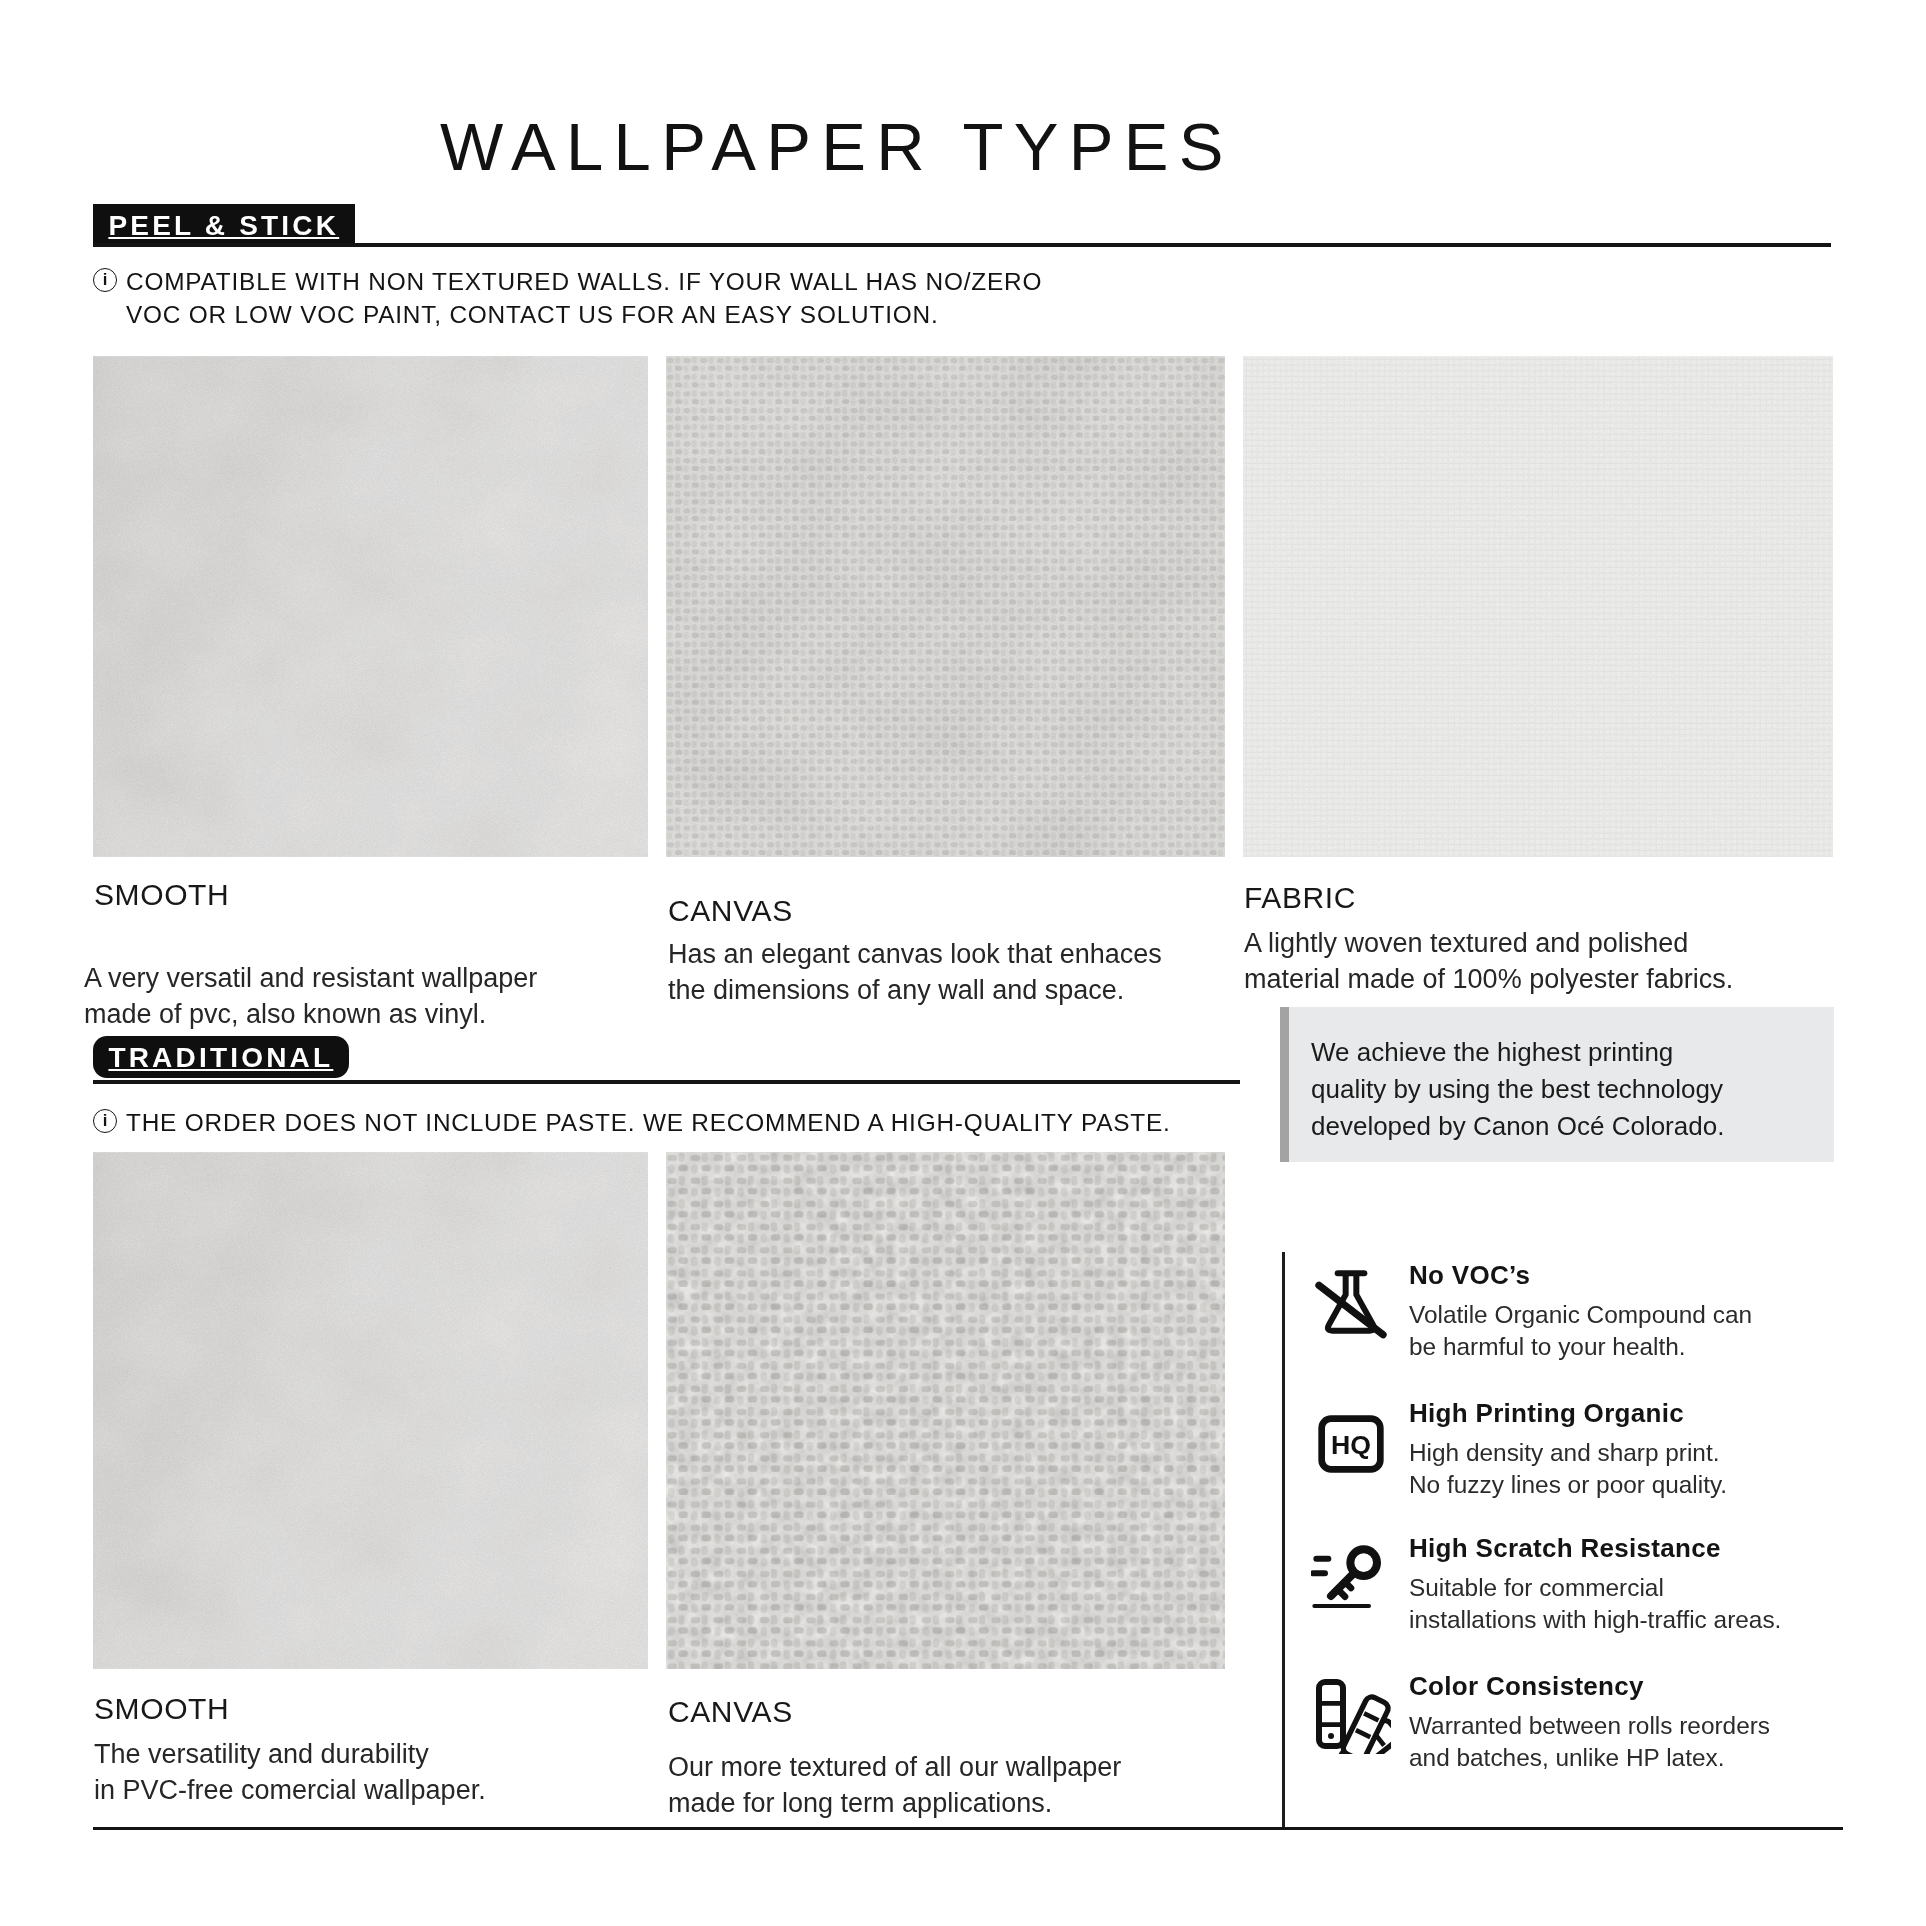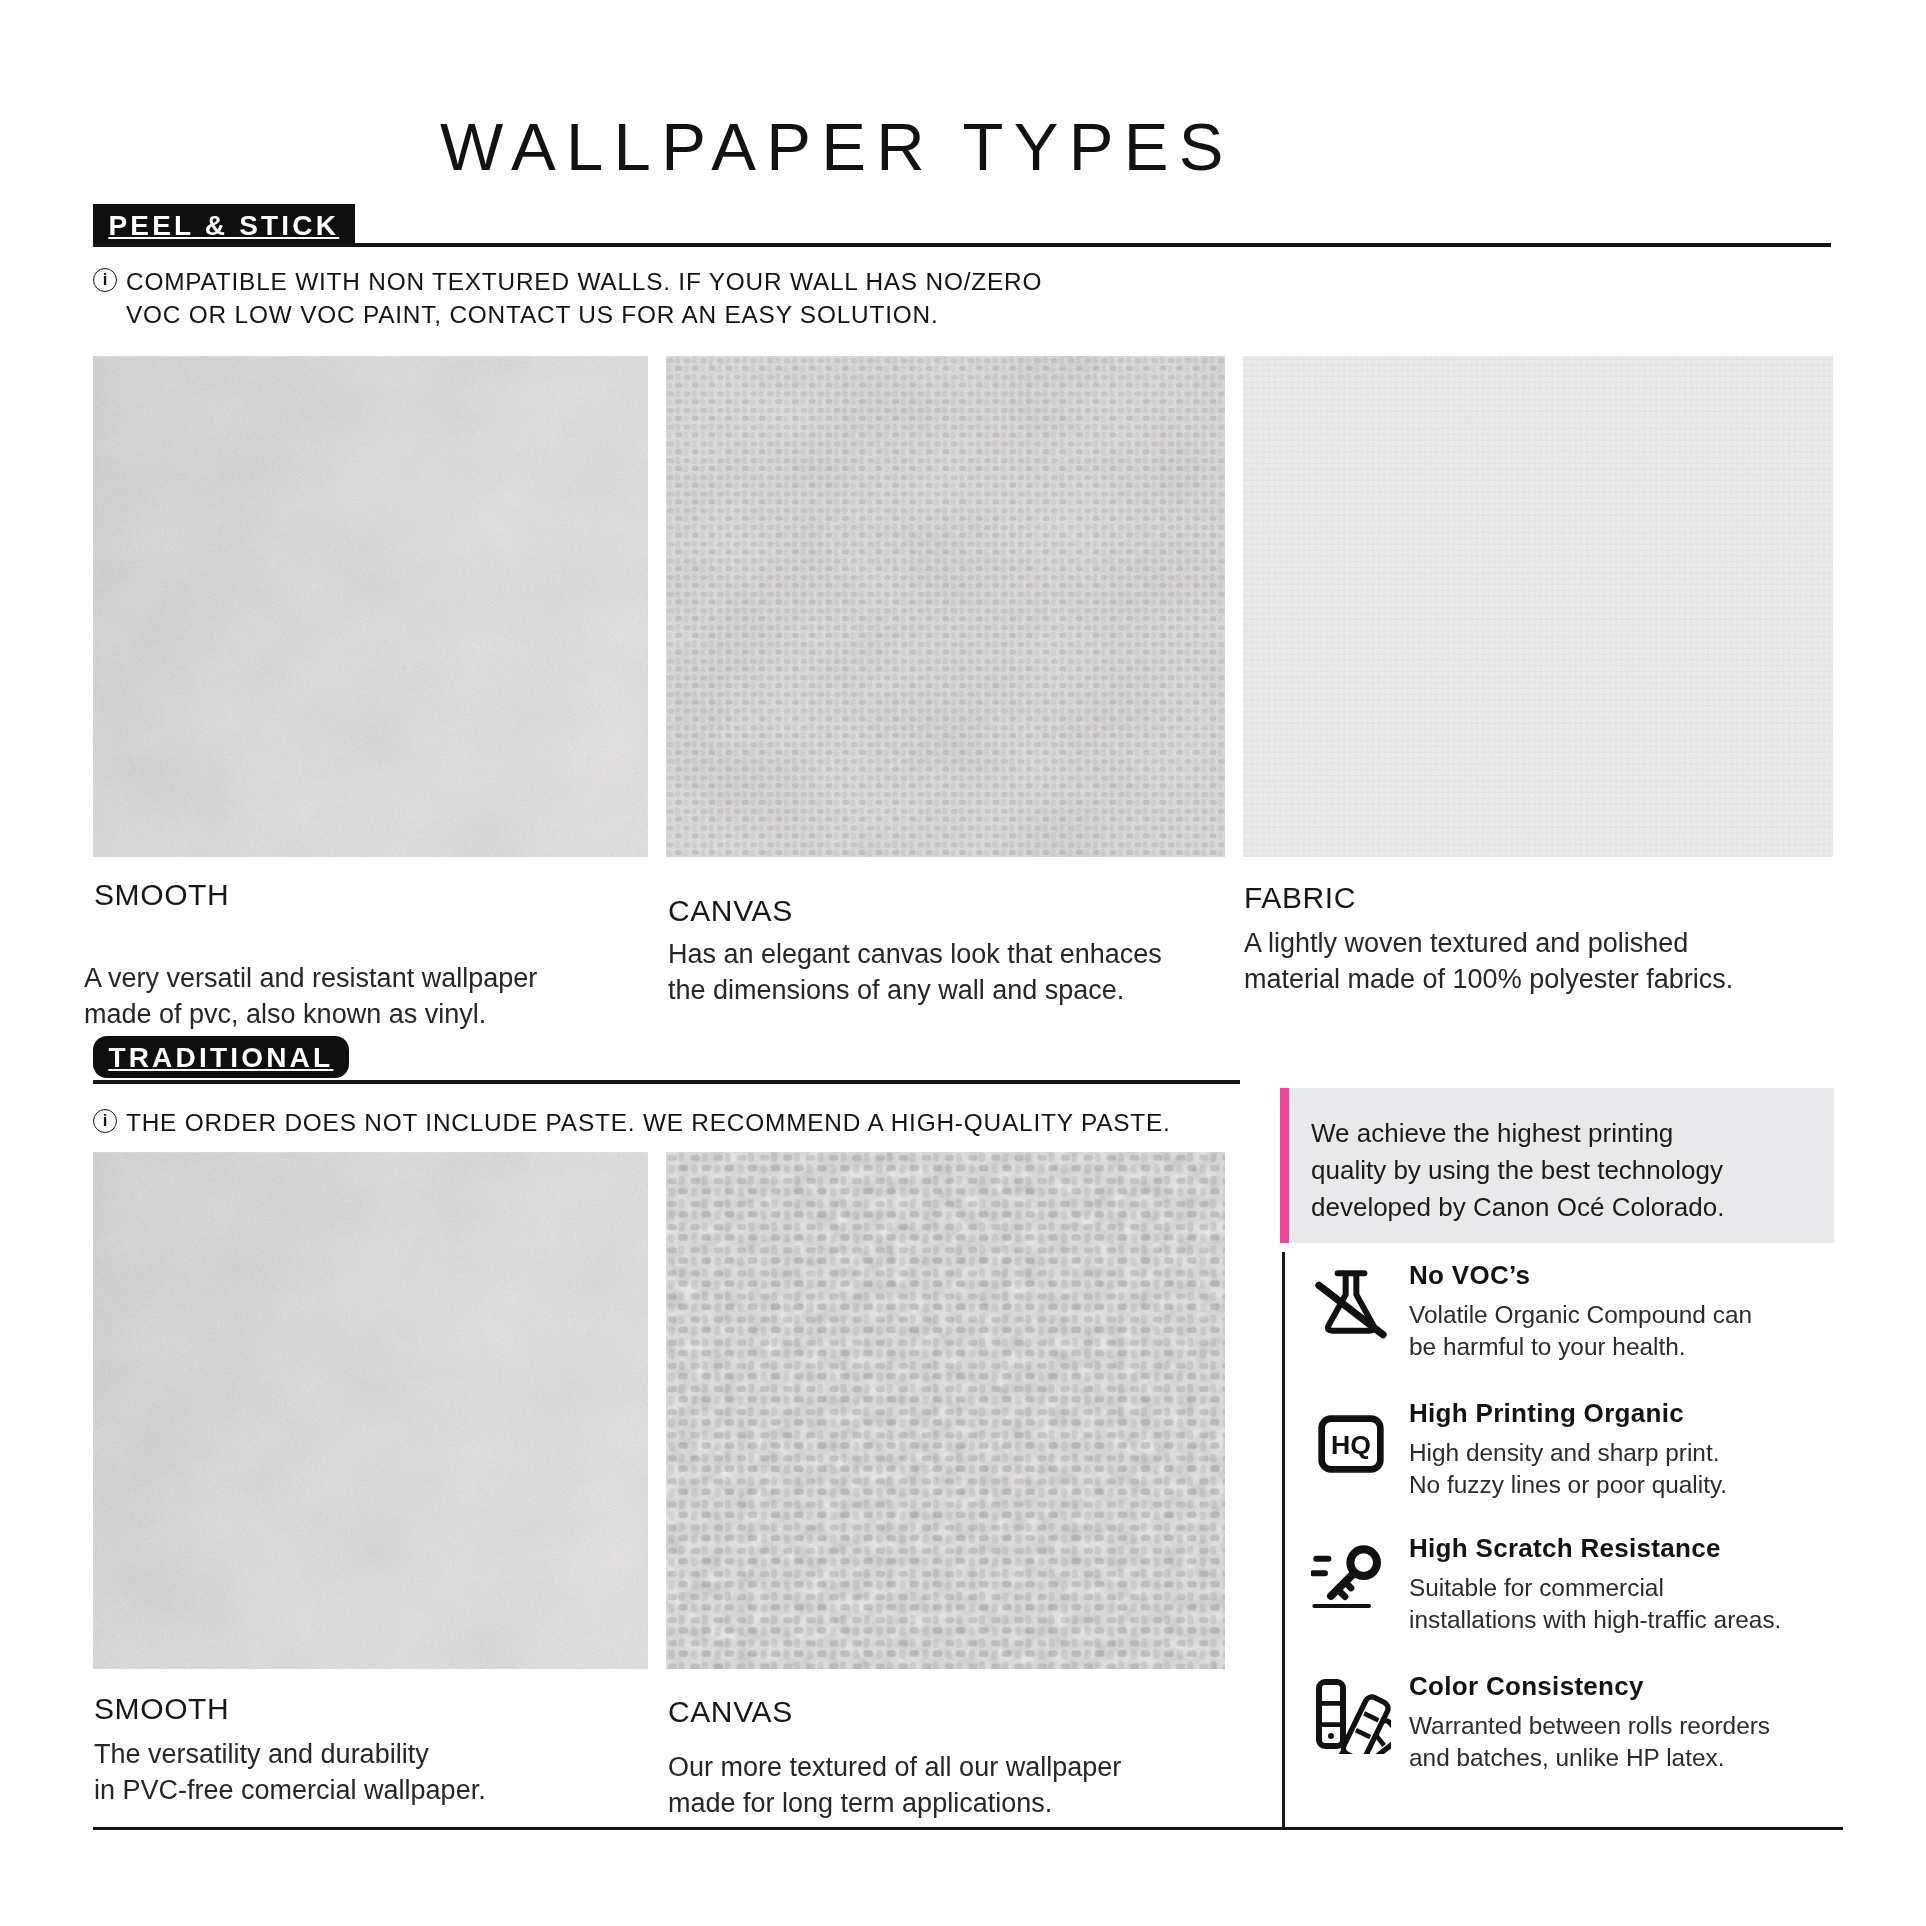--- a/index.html
+++ b/index.html
@@ -35,22 +35,22 @@
   .tex{display:block;width:100%;height:100%;}
 
   .cap-name{position:absolute;font-size:30px;font-weight:400;letter-spacing:0.6px;color:#181818;}
   .cap-desc{position:absolute;font-size:27px;line-height:36px;color:#262626;}
   .cap-smooth-top{left:94px;top:878px;}   .capd-smooth-top{left:84px;top:923px;margin-top:37px;}
   .cap-canvas-top{left:668px;top:894px;}  .capd-canvas-top{left:668px;top:936px;}
   .cap-fabric-top{left:1244px;top:881px;}  .capd-fabric-top{left:1244px;top:925px;}
   .cap-smooth-bot{left:94px;top:1692px;}   .capd-smooth-bot{left:94px;top:1736px;}
   .cap-canvas-bot{left:668px;top:1695px;}  .capd-canvas-bot{left:668px;top:1737px;margin-top:12px;}
 
-  .highlight{position:absolute;left:1280px;top:1088px;width:523px;height:128px;
-             background:#e8e9ea;border-left:9px solid #ec4899;padding:27px 0 0 22px;
+  .highlight{position:absolute;left:1280px;top:1007px;width:523px;height:128px;
+             background:#e8e9ea;border-left:9px solid #a3a3a3;padding:27px 0 0 22px;
              font-size:26px;line-height:37px;color:#1b1b1b;}
 
   .vline{position:absolute;left:1282px;top:1252px;width:3.2px;height:575px;background:#1c1c1c;}
 
   .feat-icon{position:absolute;left:1311px;width:80px;height:80px;}
   .fi-1{top:1264px;} .fi-2{top:1404px;} .fi-3{top:1536px;} .fi-4{top:1674px;}
   .feature{position:absolute;left:1409px;width:449px;}
   .ft-1{top:1260px;} .ft-2{top:1398px;} .ft-3{top:1533px;} .ft-4{top:1671px;}
   .feat-title{font-size:26px;font-weight:700;color:#141414;letter-spacing:0.3px;margin:0 0 7.7px 0;}
   .feat-desc{font-size:24.4px;line-height:32px;color:#2b2b2b;}

